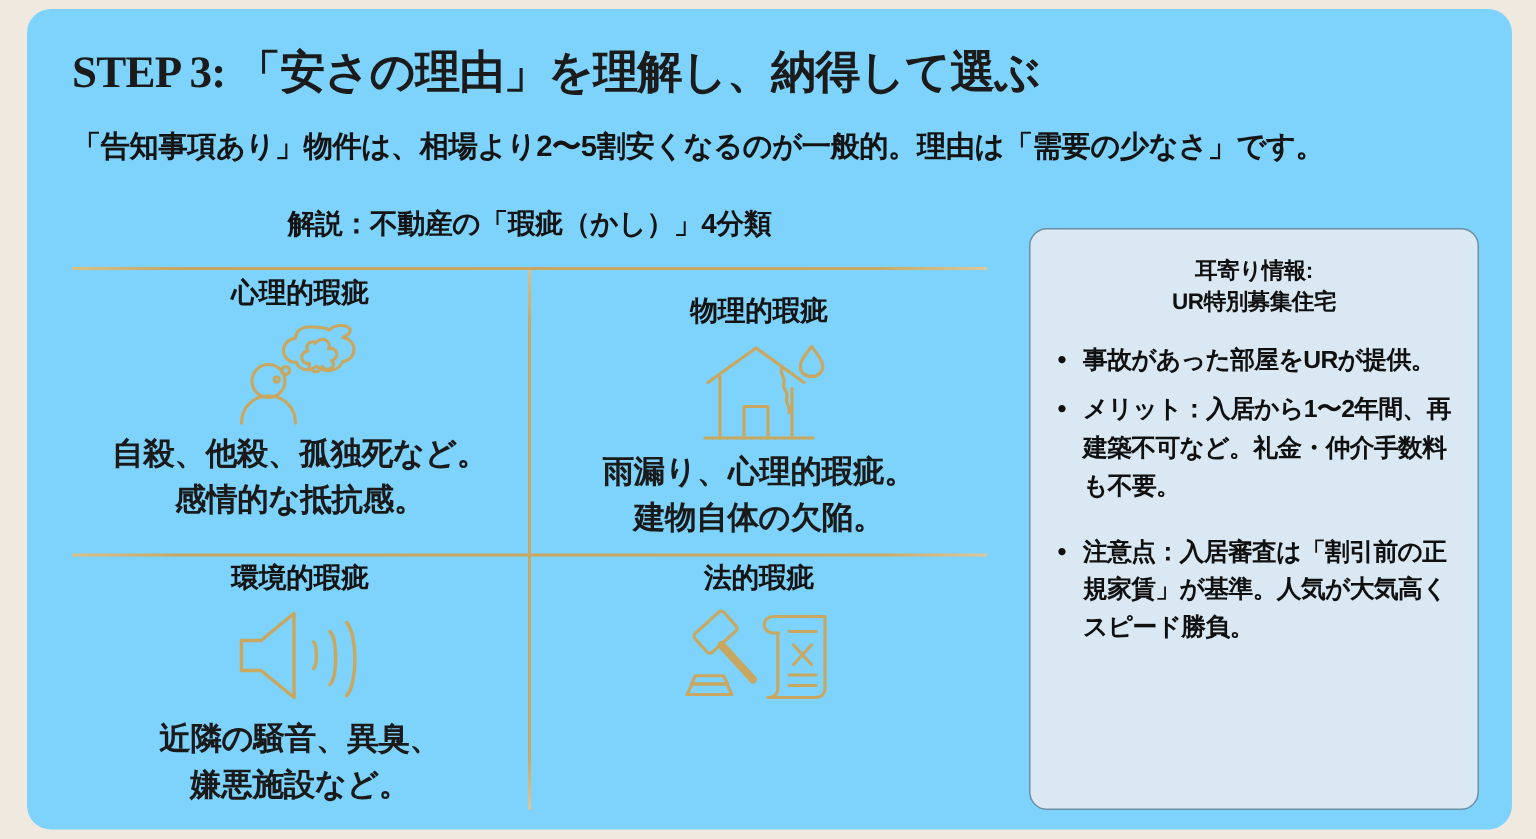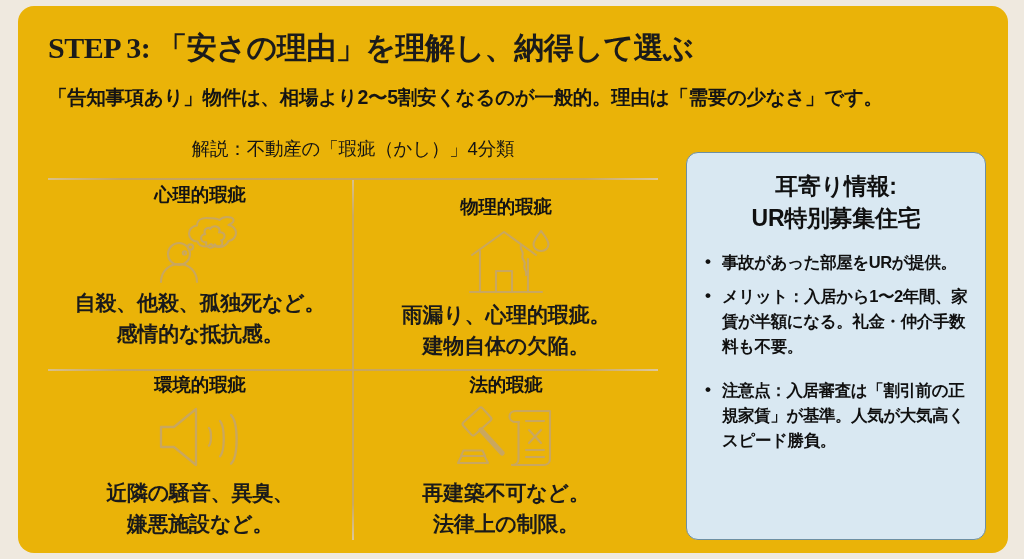--- a/index.html
+++ b/index.html
@@ -4,21 +4,21 @@
 <style>
   * { margin:0; padding:0; box-sizing:border-box; }
   html,body { width:1024px; height:559px; overflow:hidden; }
   body {
     background:#efe9df;
     font-family:"Liberation Sans", "DejaVu Sans", sans-serif;
   }
   #slide {
     position:absolute; left:18px; top:6px;
     width:990px; height:547px;
-    background:#eab308;
+    background:#7dd3fc;
     border-radius:16px;
   }
 
   
   #title {
     position:absolute; left:30px; top:22px;
     font-family:"Liberation Serif","DejaVu Serif",serif;
     font-weight:bold;
     font-size:30px;
     color:#1b1b1b;
@@ -32,21 +32,21 @@
     color:#141414;
     white-space:nowrap;
     letter-spacing:-0.3px;
   }
 
   
   #matrix { position:absolute; left:30px; top:130px; width:610px; height:405px; }
   #matrix-heading {
     position:absolute; left:0; top:0; width:610px;
     text-align:center;
-    font-size:18.5px; font-weight:normal; color:#141414;
+    font-size:18.5px; font-weight:bold; color:#141414;
     letter-spacing:-0.2px;
   }
   .hrule {
     position:absolute; left:0; width:610px; height:2px;
     background:linear-gradient(90deg,#d9c089,#c7a45c 12%,#c9a861 88%,#ddc79a);
   }
   #hrule-top { top:42px; }
   #hrule-mid { top:233px; }
   #vrule {
     position:absolute; left:304px; top:44px;
@@ -76,21 +76,21 @@
   
   #infobox {
     position:absolute; left:668px; top:146px;
     width:300px; height:388px;
     background:#d9e8f2;
     border:1.6px solid #6d8fa3;
     border-radius:12px;
   }
   #infobox-title {
     margin-top:18px;
-    text-align:center; font-size:23px; font-weight:bold;
+    text-align:center; font-size:15px; font-weight:bold;
     color:#101010; line-height:1.38; letter-spacing:-0.3px;
   }
   #bullets { margin:16px 12px 0 16px; list-style:none; }
   #bullets li {
     position:relative;
     padding-left:19px;
     font-size:16.5px; font-weight:bold; color:#101010;
     line-height:1.52; letter-spacing:-0.4px;
     margin-bottom:8px;
   }
@@ -184,33 +184,29 @@
 
           <path d="M66 10h34v48c0 4-3 6-6.5 6H62"></path>
           <path d="M66 10c-4 0-6.5 2.5-6.5 5.5S62 21 66 21h3"></path>
           <path d="M62 64c4 0 6.5-2.5 6.5-6V21"></path>
           <path d="M76 20h18"></path>
           <path d="M76 49h18"></path>
           <path d="M76 56h18"></path>
           <path d="M79 29l12 13M91 29l-12 13"></path>
         </svg>
       </div>
-      <div class="cell-desc">
-        <div>再建築不可など。</div>
-        <div>法律上の制限。</div>
-      </div>
     </div>
 
   </div>
 
   <div id="infobox">
     <div id="infobox-title">
       <div>耳寄り情報:</div>
       <div>UR特別募集住宅</div>
     </div>
     <ul id="bullets">
       <li>事故があった部屋をURが提供。</li>
-      <li>メリット：入居から1〜2年間、家賃が半額になる。礼金・仲介手数料も不要。</li>
+      <li>メリット：入居から1〜2年間、再建築不可など。礼金・仲介手数料も不要。</li>
       <li class="spaced">注意点：入居審査は「割引前の正規家賃」が基準。人気が大気高くスピード勝負。</li>
     </ul>
   </div>
 
 </div>
 
 </body></html>

